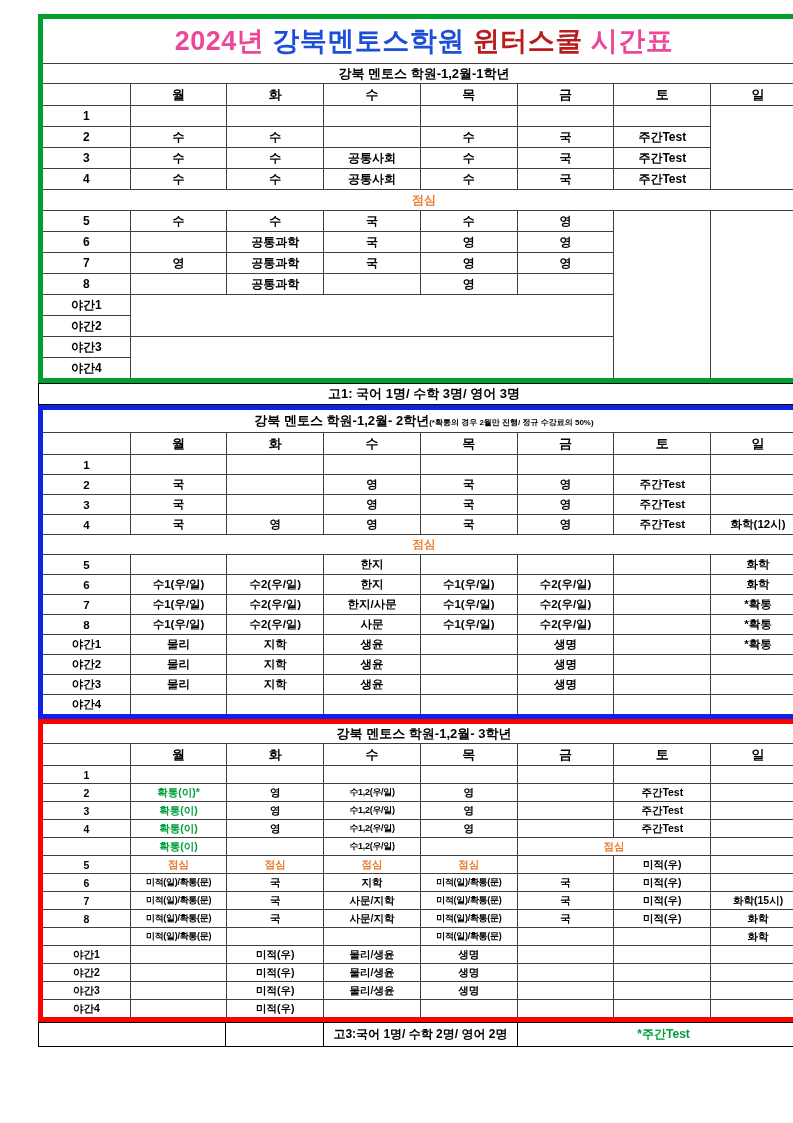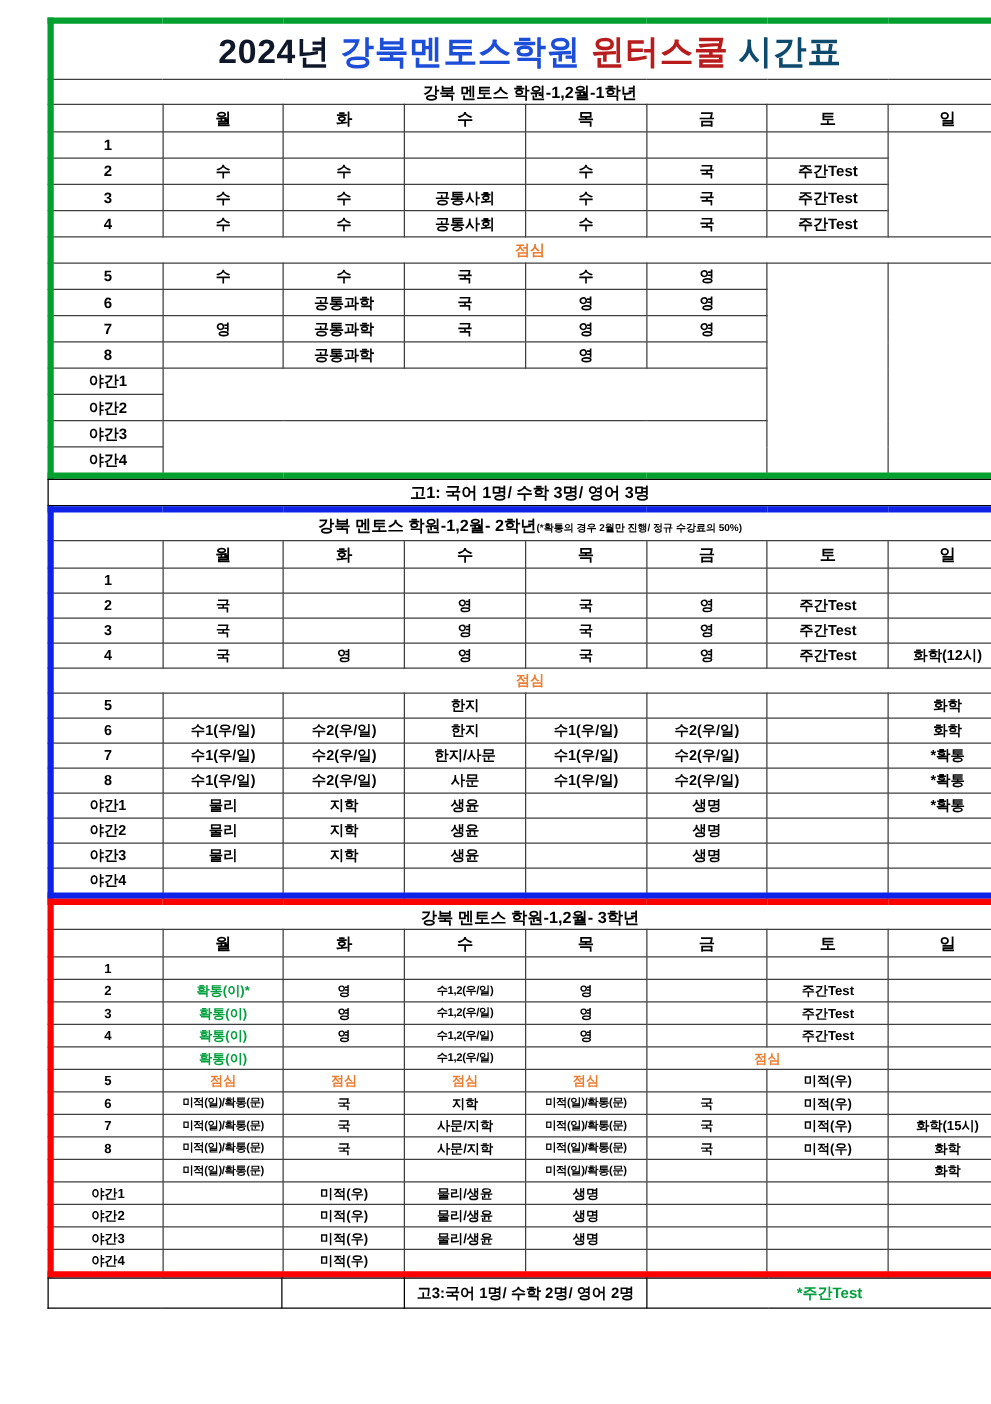--- a/index.html
+++ b/index.html
@@ -40,21 +40,21 @@
         <col style="width: 82px;">
         <col style="width: 82px;">
         <col style="width: 82px;">
         <col style="width: 82px;">
         <col style="width: 82px;">
         <col style="width: 82px;">
         <col style="width: 82px;">
       </colgroup>
       <tbody>
         <tr>
-          <td colspan="8" class="title-cell"><span style="color: #0f172a;">2024년</span><span style="color: #1d4ed8;"> 강북멘토스학원</span><span style="color: #b91c1c;"> 윈터스쿨</span><span style="color: #0c4a6e;"> 시간표</span></td>
+          <td colspan="8" class="title-cell"><span style="color: #ec4899;">2024년</span><span style="color: #1d4ed8;"> 강북멘토스학원</span><span style="color: #b91c1c;"> 윈터스쿨</span><span style="color: #ec4899;"> 시간표</span></td>
         </tr>
         <tr>
           <td colspan="8" class="sub-cell"><span>강북 멘토스 학원-1,2월-1학년</span></td>
         </tr>
         <tr>
           <td class="day-head"></td>
           <td class="day-head">월</td>
           <td class="day-head">화</td>
           <td class="day-head">수</td>
           <td class="day-head">목</td>

